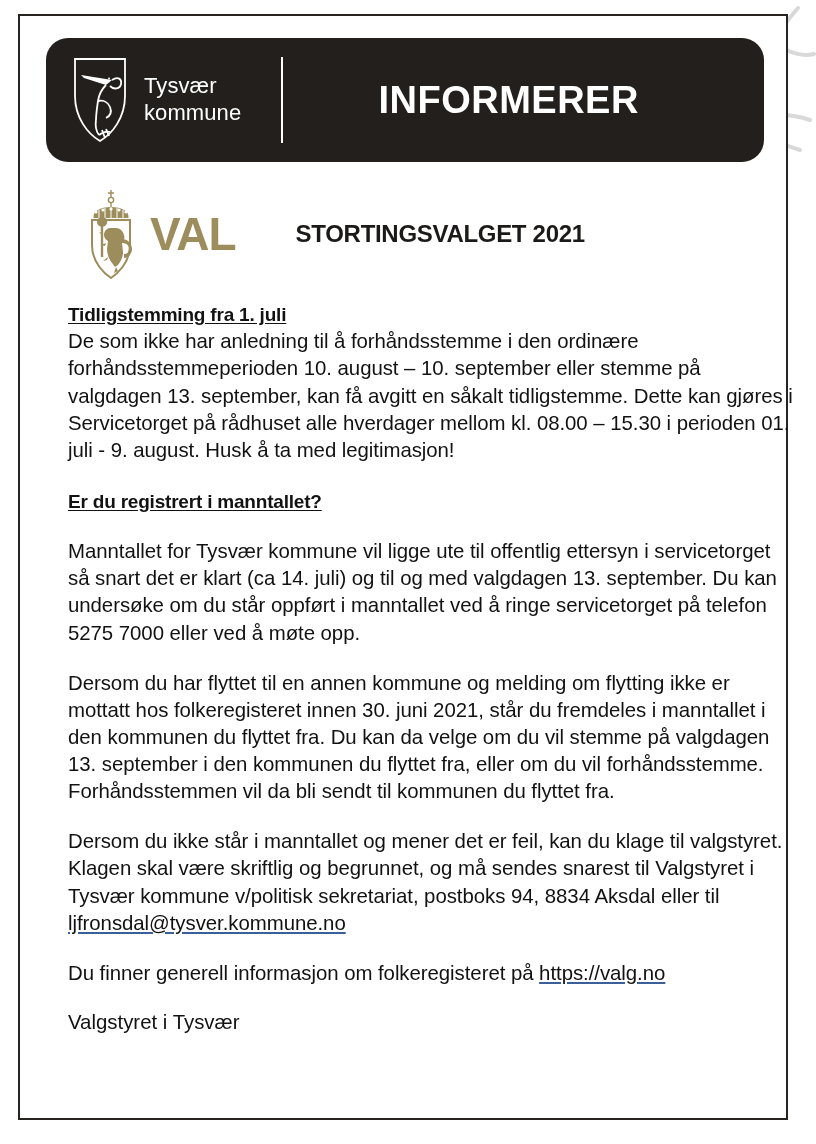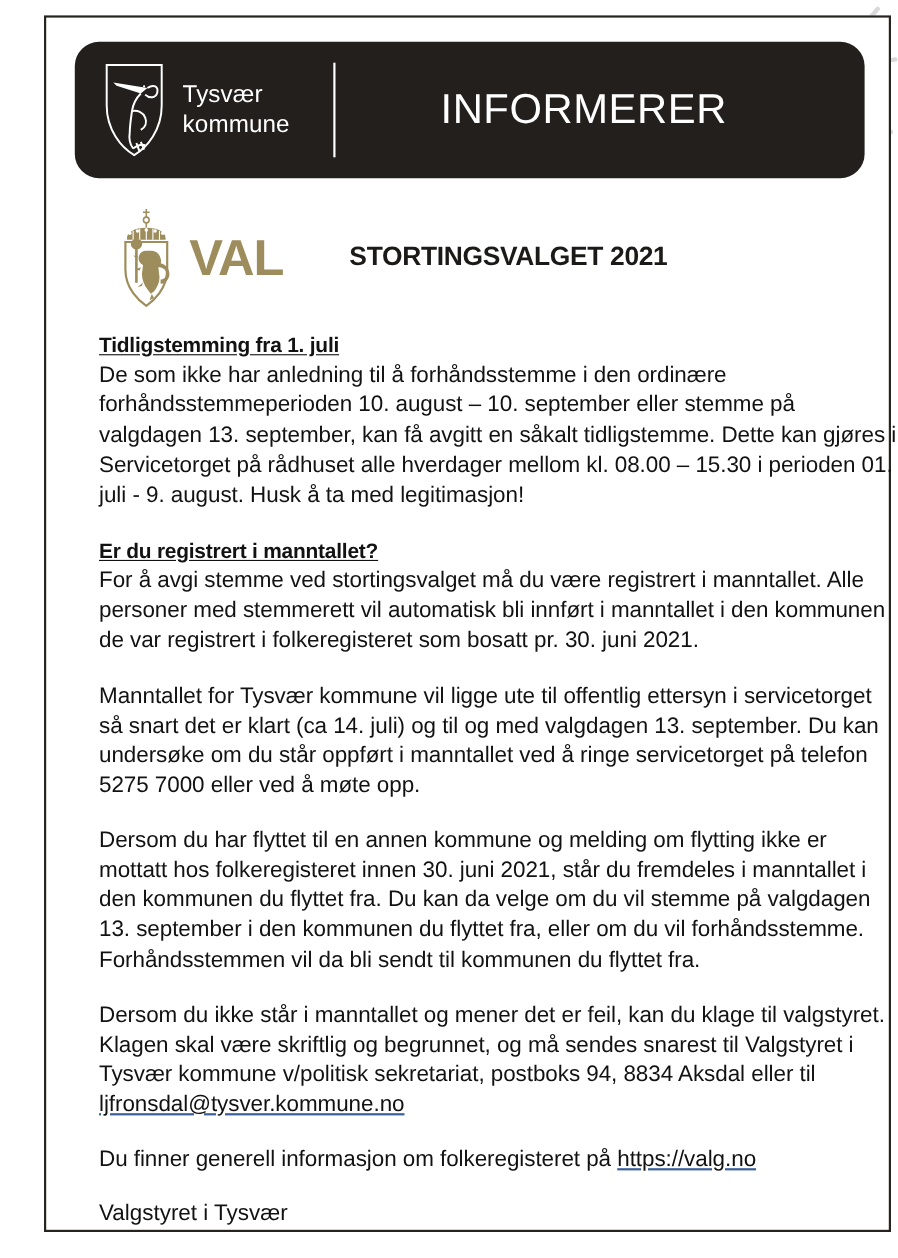--- a/index.html
+++ b/index.html
@@ -21,21 +21,21 @@
     top: 0px;
     left: 560px;
     width: 256px;
     height: 180px;
     pointer-events: none;
     z-index: 0;
   }
 
   .page-frame {
     position: absolute;
-    left: 40px;
+    left: 18px;
     top: 14px;
     width: 770px;
     height: 1106px;
     border: 2px solid #262320;
     background: #ffffff;
     box-sizing: border-box;
     z-index: 1;
   }
 
   
@@ -73,21 +73,21 @@
   .banner-divider {
     width: 2px;
     height: 86px;
     background: #ffffff;
     margin-left: 40px;
     flex: 0 0 auto;
   }
   .banner-title {
     color: #ffffff;
     font-size: 38px;
-    font-weight: 400;
+    font-weight: 700;
     letter-spacing: 0.5px;
     flex: 1;
     text-align: center;
     padding-right: 30px;
   }
 
   
   .logo-row {
     position: absolute;
     left: 26px;
@@ -221,21 +221,20 @@
   </div>
 
   <div class="content">
 
     <h2 class="sec-head">Tidligstemming fra 1. juli</h2>
     <p class="para">De som ikke har anledning til å forhåndsstemme i den ordinære forhåndsstemmeperioden 10. august – 10. september eller stemme på valgdagen 13. september, kan få avgitt en såkalt tidligstemme. Dette kan gjøres i Servicetorget på rådhuset alle hverdager mellom kl. 08.00 – 15.30 i perioden 01. juli - 9. august. Husk å ta med legitimasjon!</p>
 
     <div class="gap-lg"></div>
 
     <h2 class="sec-head">Er du registrert i manntallet?</h2>
-    <p class="para">For å avgi stemme ved stortingsvalget må du være registrert i manntallet. Alle personer med stemmerett vil automatisk bli innført i manntallet i den kommunen de var registrert i folkeregisteret som bosatt pr. 30. juni 2021.</p>
 
     <div class="gap-md"></div>
     <p class="para">Manntallet for Tysvær kommune vil ligge ute til offentlig ettersyn i servicetorget så snart det er klart (ca 14. juli) og til og med valgdagen 13. september. Du kan undersøke om du står oppført i manntallet ved å ringe servicetorget på telefon 5275 7000 eller ved å møte opp.</p>
 
     <div class="gap-md"></div>
     <p class="para">Dersom du har flyttet til en annen kommune og melding om flytting ikke er mottatt hos folkeregisteret innen 30. juni 2021, står du fremdeles i manntallet i den kommunen du flyttet fra. Du kan da velge om du vil stemme på valgdagen 13. september i den kommunen du flyttet fra, eller om du vil forhåndsstemme. Forhåndsstemmen vil da bli sendt til kommunen du flyttet fra.</p>
 
     <div class="gap-md"></div>
     <p class="para"><span>Dersom du ikke står i manntallet og mener det er feil, kan du klage til valgstyret. Klagen skal være skriftlig og begrunnet, og må sendes snarest til Valgstyret i Tysvær kommune v/politisk sekretariat, postboks 94, 8834 Aksdal eller til </span><a class="link" href="#">ljfronsdal@tysver.kommune.no</a></p>
 

